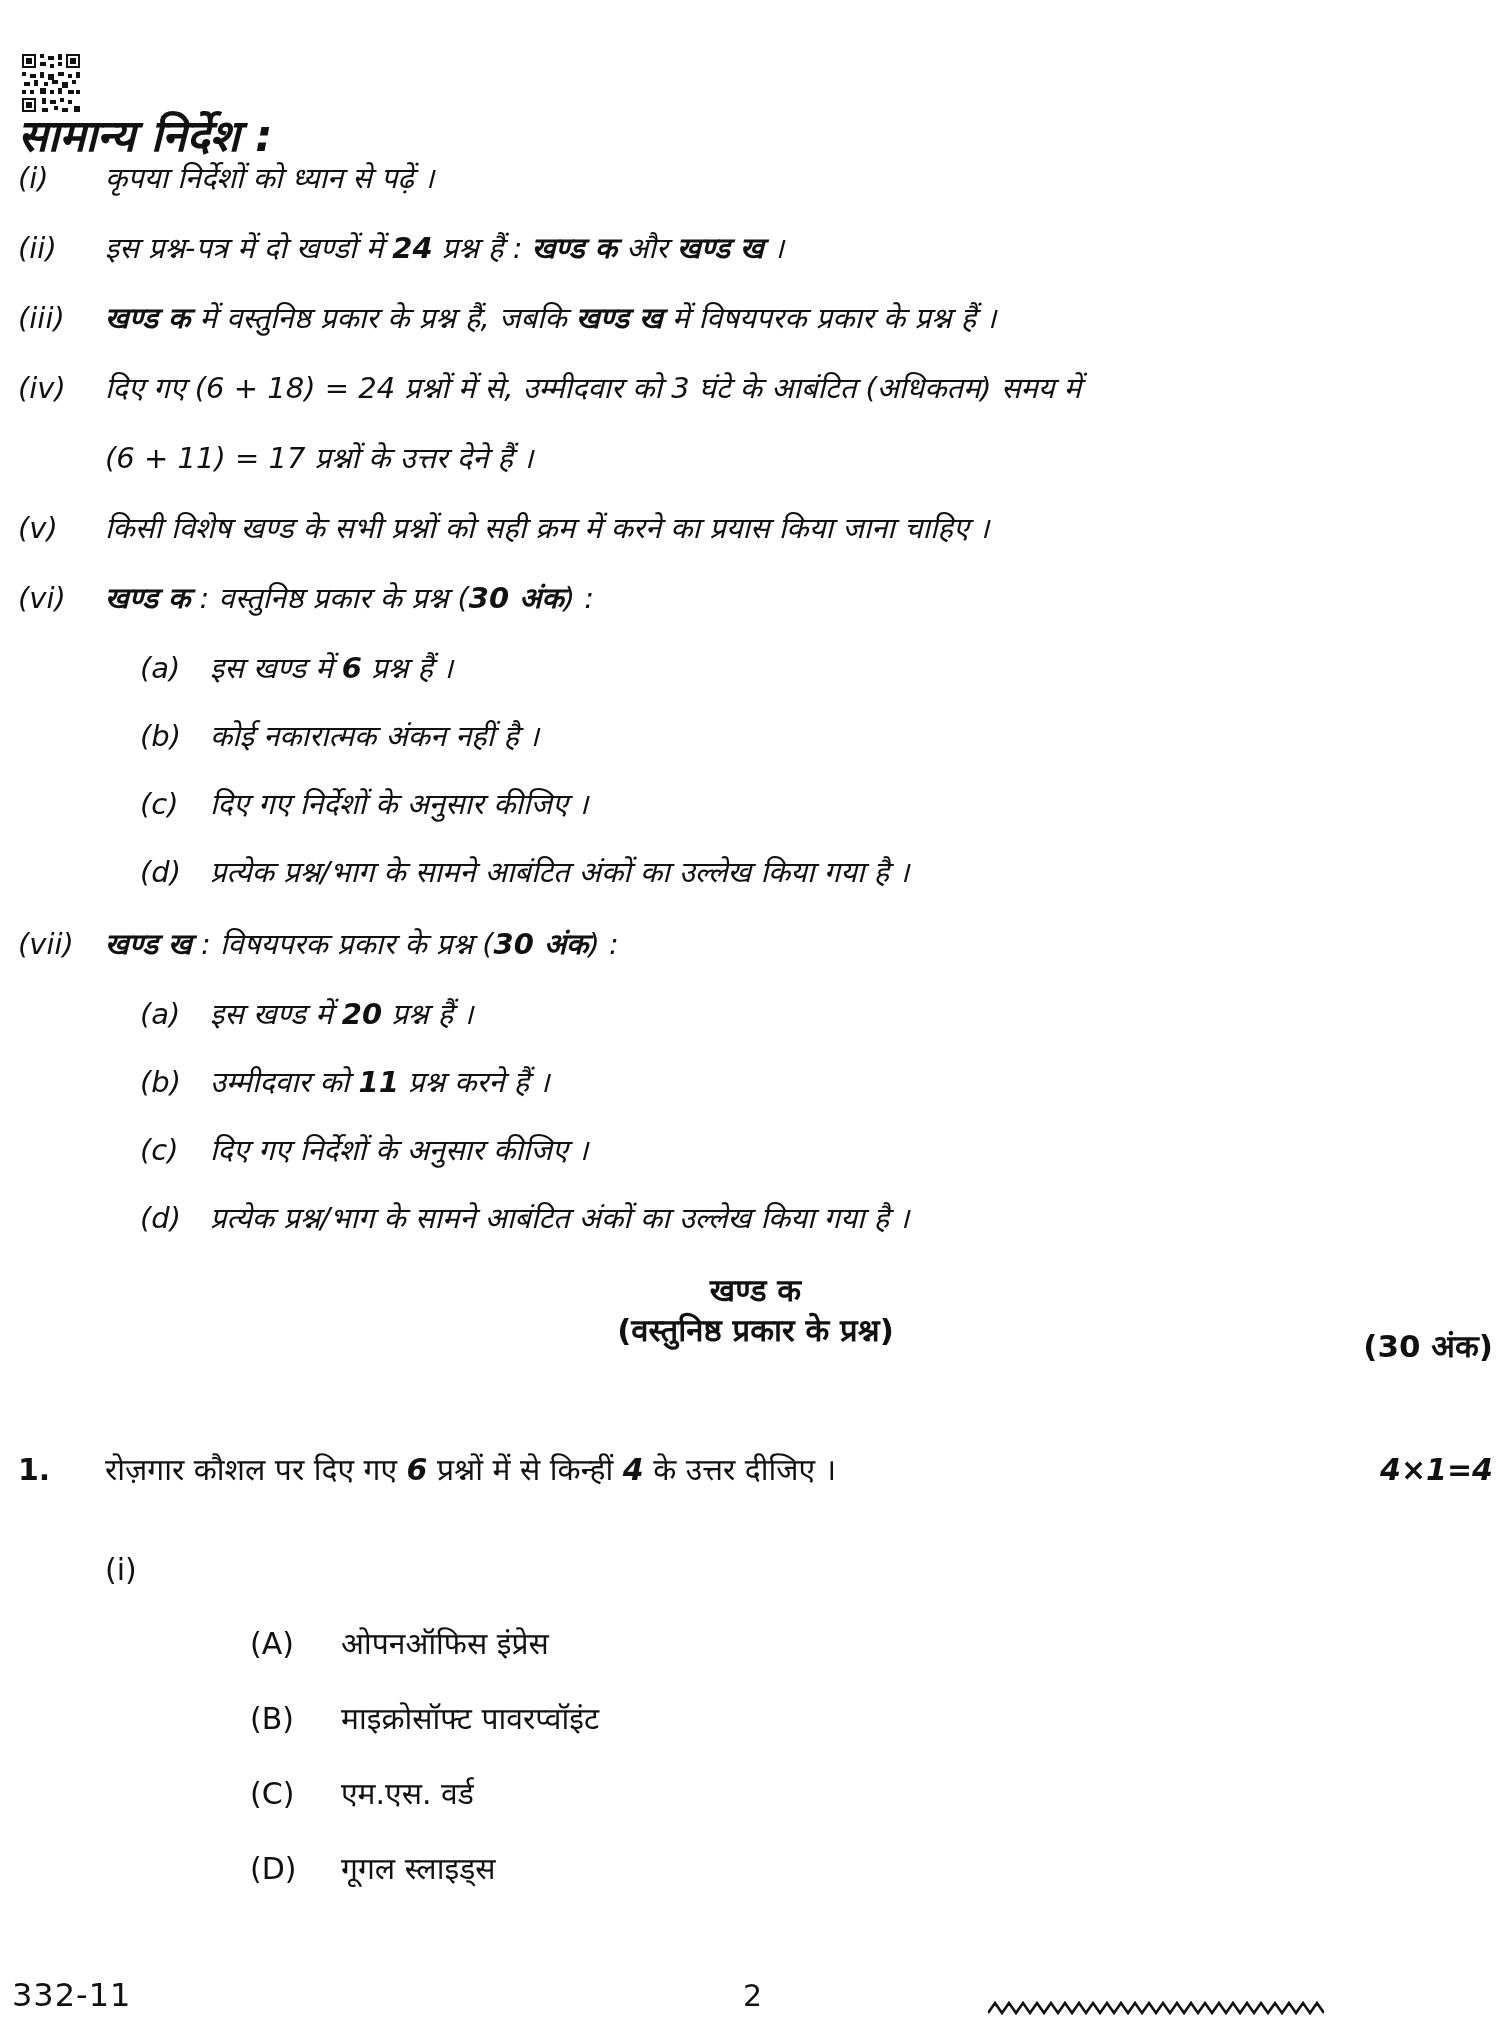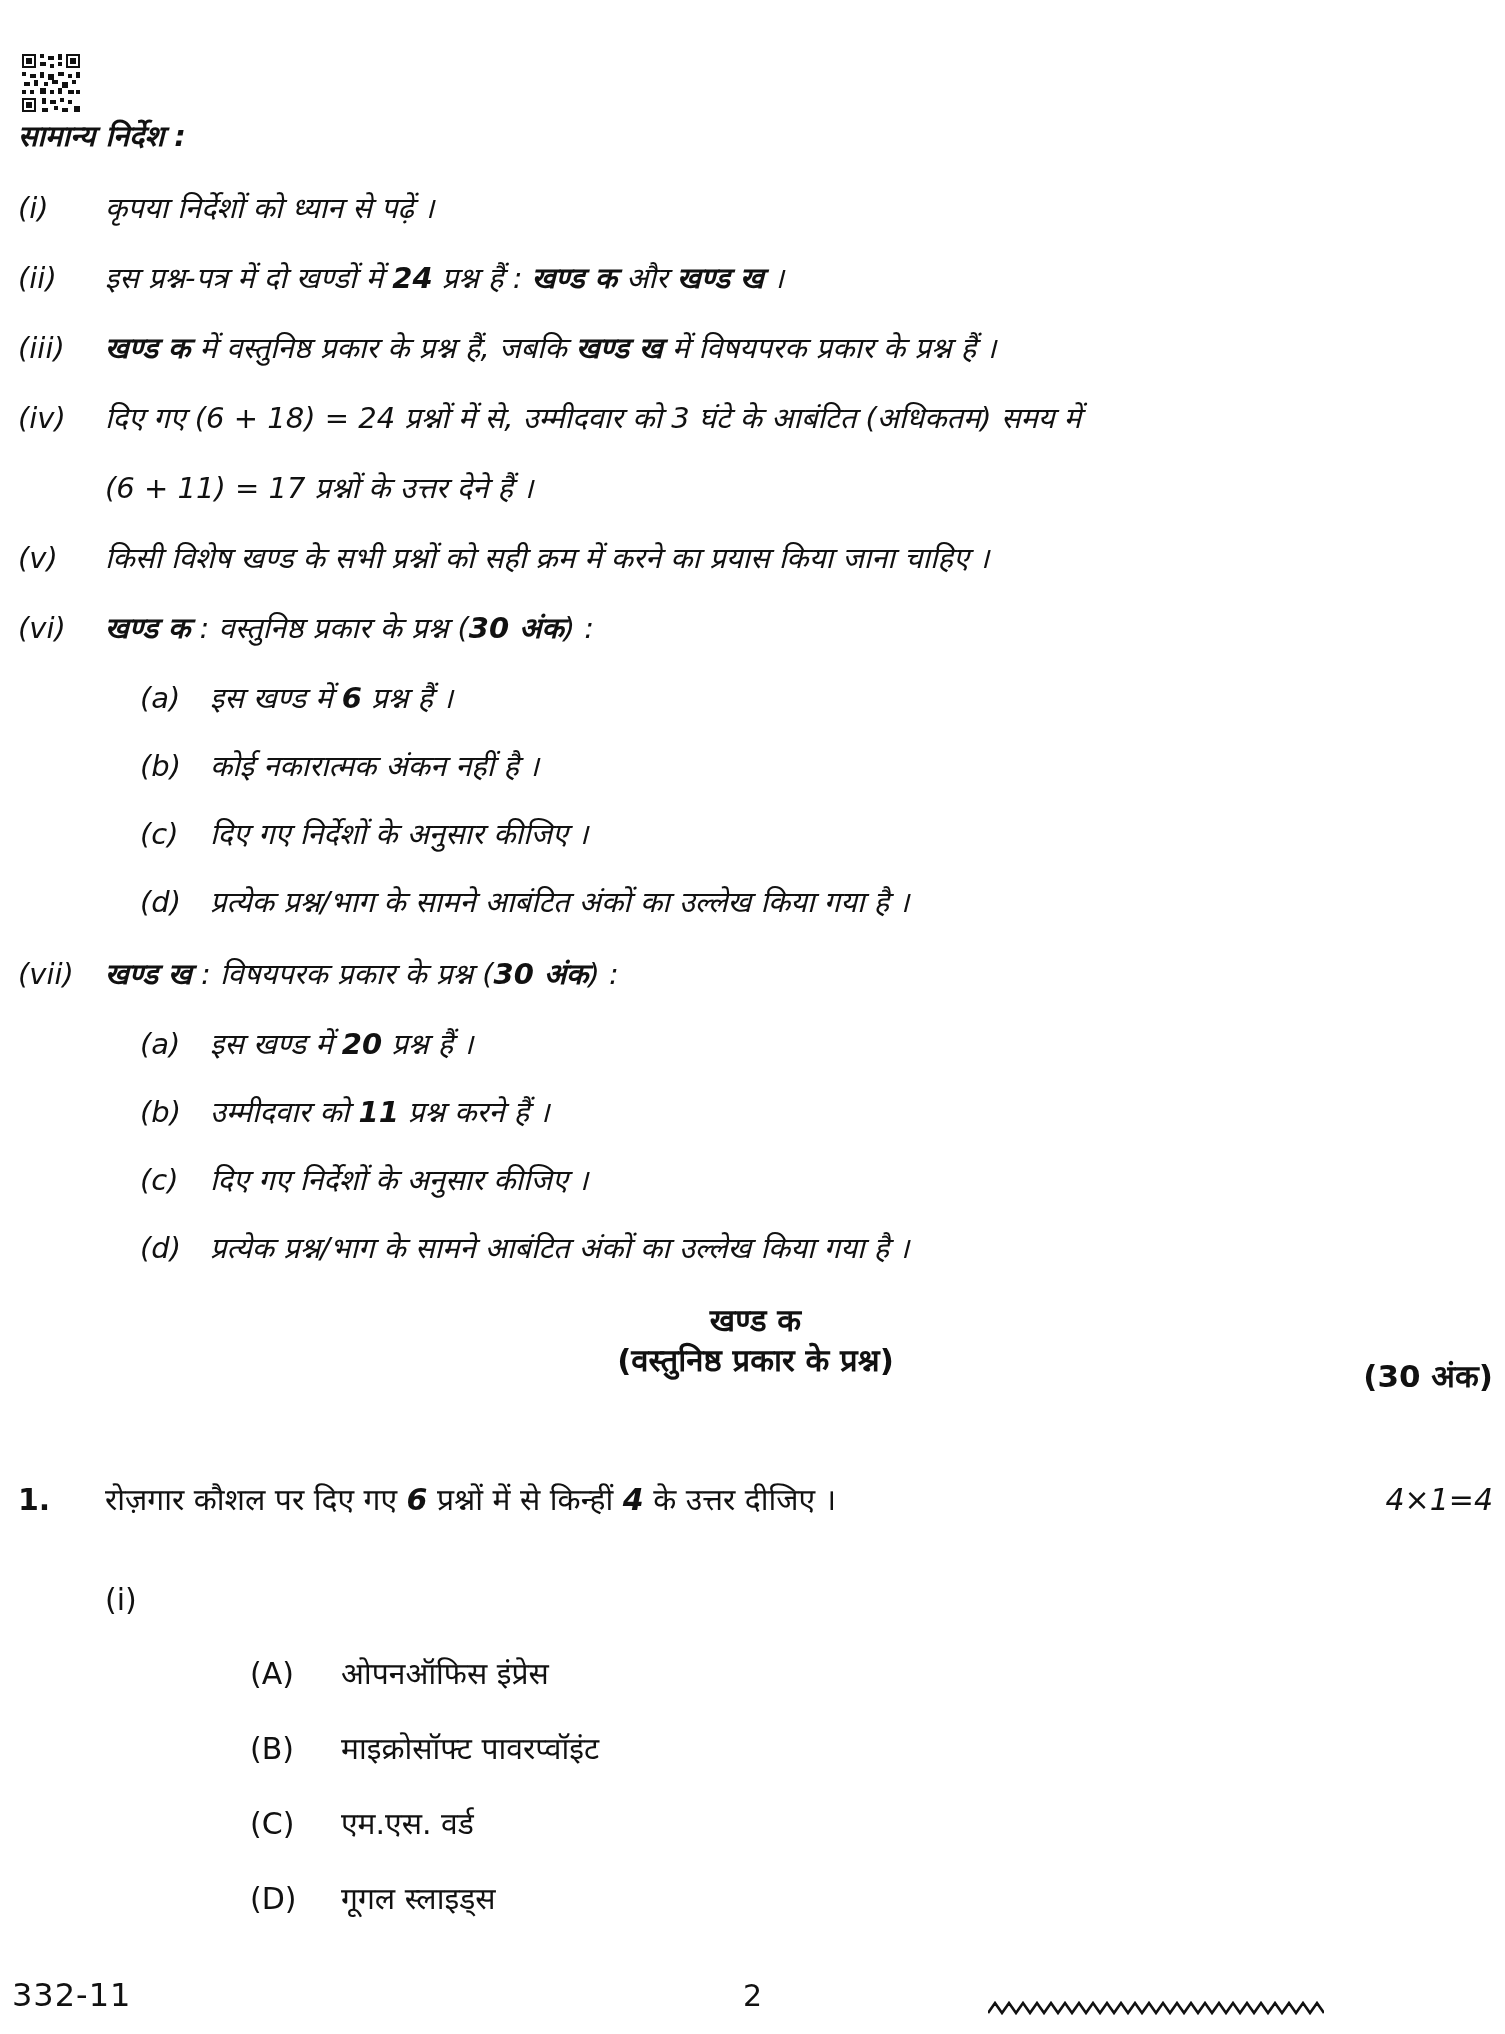--- a/index.html
+++ b/index.html
@@ -10,42 +10,42 @@
     color:#111;
     font-family:"DejaVu Sans",sans-serif;
     overflow:hidden;
     margin:0 auto;
   }
   .b{font-weight:700;}
   .i{font-style:italic;}
   .qr{position:absolute;left:22px;top:54px;width:58px;height:58px;}
   .content{position:absolute;left:18px;top:114px;width:1475px;}
   .gi-title{
-    font-size:29px;font-weight:700;font-style:italic;
-    line-height:44px;margin-bottom:30px;
+    font-size:44px;font-weight:700;font-style:italic;
+    line-height:44px;
   }
   .gi{font-style:italic;font-size:29px;}
   .gi-item{display:flex;margin-bottom:30px;}
   .gi-num{flex:0 0 87px;line-height:40px;}
   .gi-body{flex:1;}
   .gi-line{line-height:40px;}
   .gi-line.cont{margin-top:30px;}
   .gi-sublist{margin-left:122px;margin-top:14px;margin-bottom:32px;}
   .gi-subitem{display:flex;margin-bottom:28px;}
   .gi-subitem:last-child{margin-bottom:0;}
   .gi-subnum{flex:0 0 70px;line-height:40px;}
   .gi-subitem .gi-body div{line-height:40px;}
   .section-head{text-align:center;font-weight:700;font-size:31px;}
   .section-title{line-height:40px;}
   .section-sub-row{position:relative;margin-top:0;line-height:40px;}
   .section-marks{position:absolute;right:0;top:16px;}
   .q1{position:relative;display:flex;margin-top:100px;font-size:30px;}
   .q-num{flex:0 0 87px;font-weight:700;line-height:40px;}
   .q-text{line-height:40px;padding-right:150px;}
-  .q-marks{position:absolute;right:0;top:0;font-style:italic;font-weight:400;line-height:40px;}
+  .q-marks{position:absolute;right:0;top:0;font-style:italic;font-weight:700;line-height:40px;}
   .q1-sub{display:flex;margin-left:87px;margin-top:60px;font-size:30px;}
   .q1-sub-num{flex:0 0 78px;line-height:40px;}
   .q1-sub-text{line-height:40px;}
   .q1-options{margin-left:232px;margin-top:34px;font-size:30px;}
   .opt{display:flex;margin-bottom:35px;}
   .opt-label{flex:0 0 75px;line-height:40px;}
   .opt-text{line-height:40px;margin-left:16px;}
   .footer-code{position:absolute;left:12px;top:1976px;font-size:32px;font-weight:400;letter-spacing:1px;}
   .footer-page{position:absolute;left:0;top:1978px;width:100%;text-align:center;font-size:30px;}
   .footer-squiggle{position:absolute;left:988px;top:2000px;}

